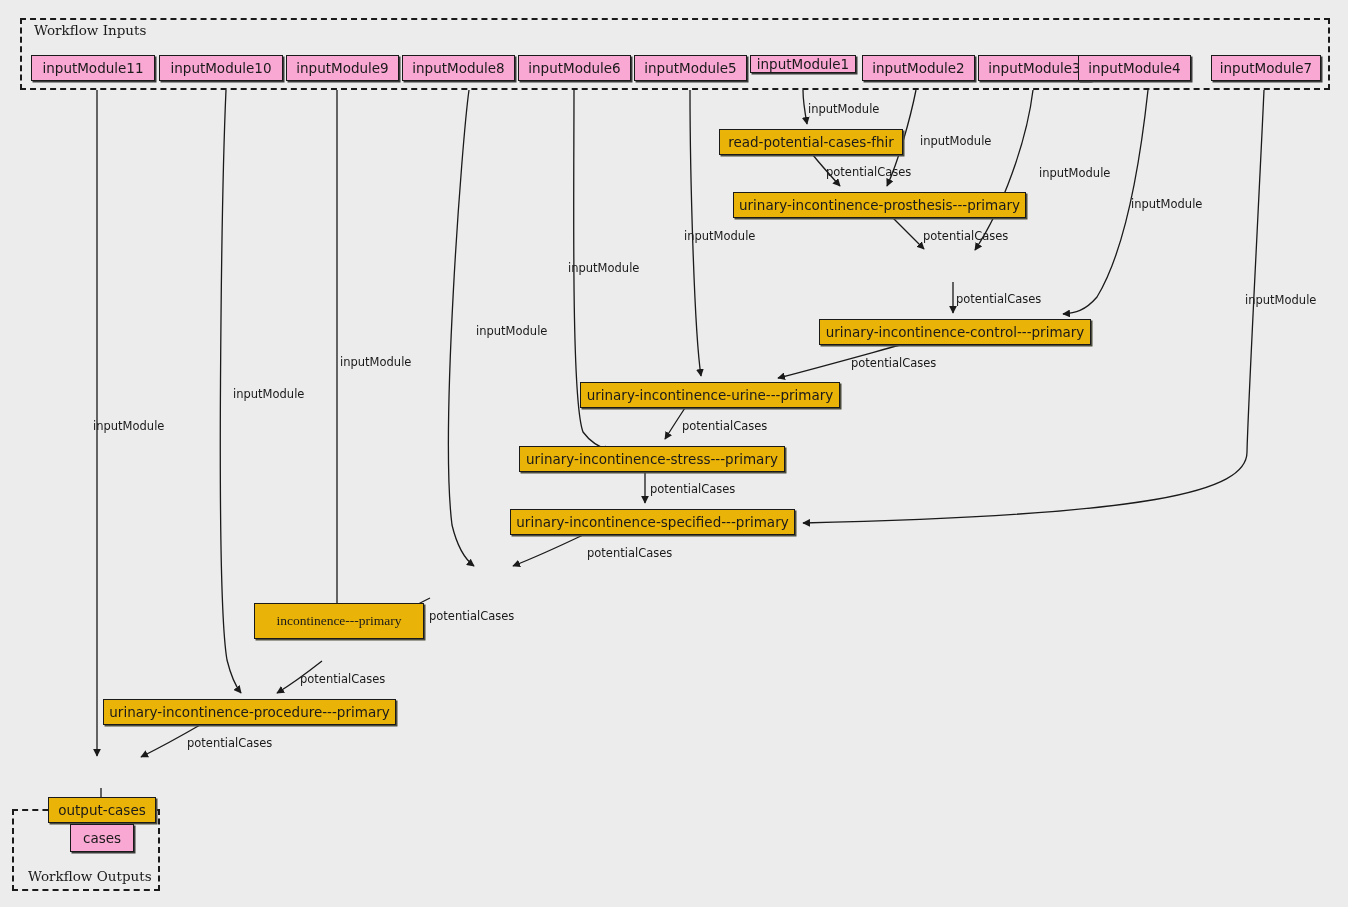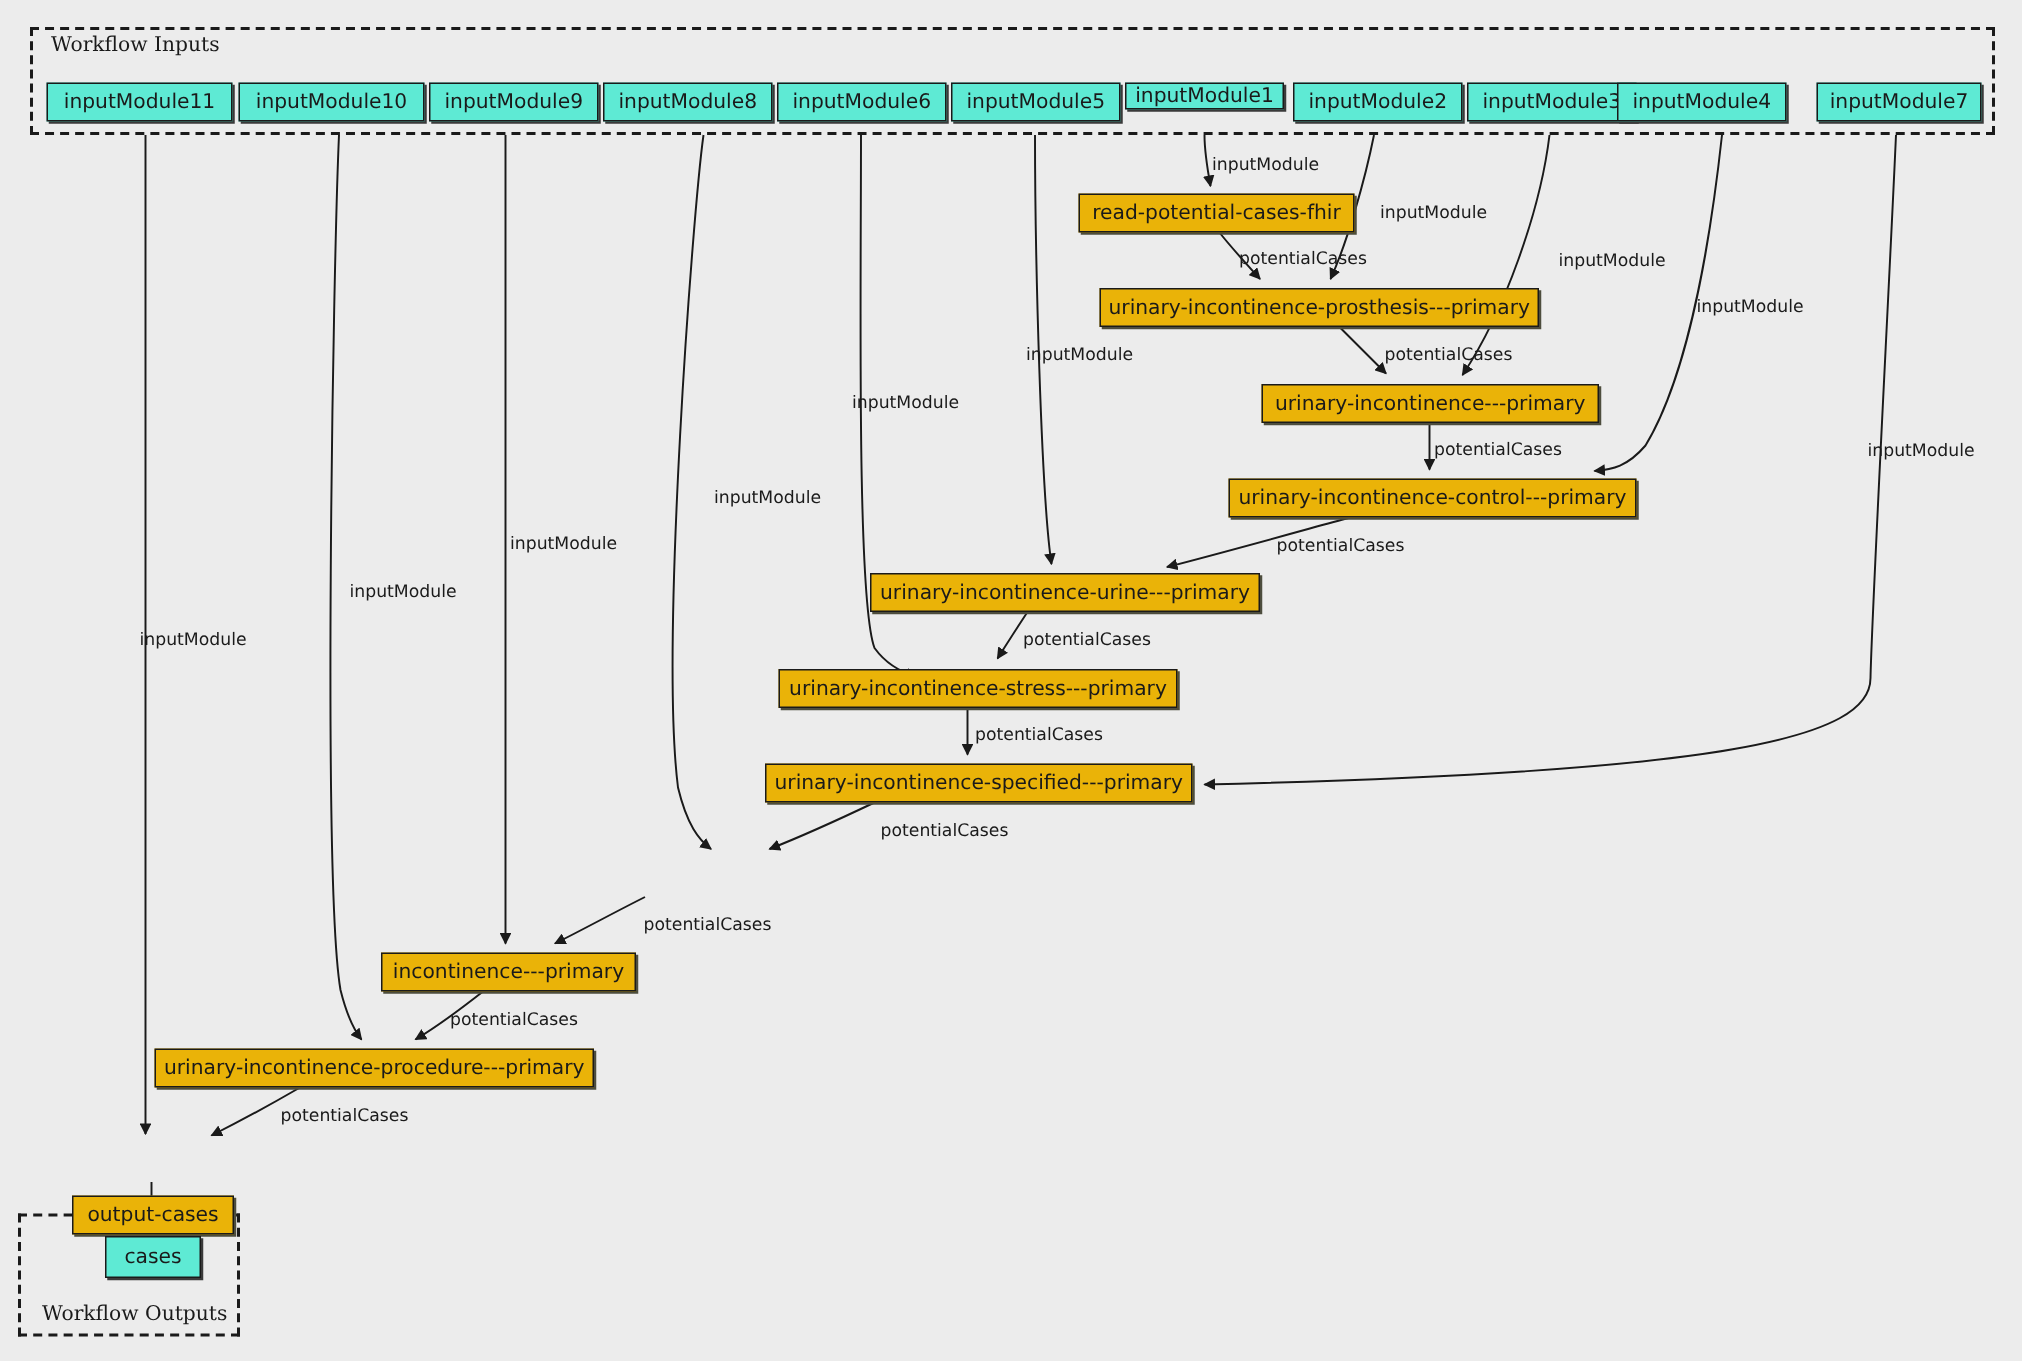--- a/index.html
+++ b/index.html
@@ -46,21 +46,21 @@
     border: 1.5px solid #1a1a1a;
     display: flex;
     align-items: center;
     justify-content: center;
     white-space: nowrap;
     font-size: 13.5px;
     color: #1a1a1a;
     box-shadow: 1.5px 1.5px 0 0 #4d4d3d;
   }
   .node.io {
-    background: #5eead4;
+    background: #f9a8d4;
     box-shadow: 1.5px 1.5px 0 0 #3a3a3a;
   }
   .node.proc {
     background: #eab308;
   }
   .edge-label {
     position: absolute;
     font-size: 11.5px;
     color: #1a1a1a;
     white-space: nowrap;
@@ -119,26 +119,25 @@
   <div class="node io" style="left:518px; top:55px; width:113px; height:26px;">inputModule6</div>
   <div class="node io" style="left:634px; top:55px; width:113px; height:26px;">inputModule5</div>
   <div class="node io" style="left:750px; top:55px; width:106px; height:18px;">inputModule1</div>
   <div class="node io" style="left:862px; top:55px; width:113px; height:26px;">inputModule2</div>
   <div class="node io" style="left:978px; top:55px; width:113px; height:26px;">inputModule3</div>
   <div class="node io" style="left:1078px; top:55px; width:113px; height:26px;">inputModule4</div>
   <div class="node io" style="left:1211px; top:55px; width:110px; height:26px;">inputModule7</div>
 
   <div class="node proc" style="left:719px; top:129px; width:184px; height:26px;">read-potential-cases-fhir</div>
   <div class="node proc" style="left:733px; top:192px; width:293px; height:26px;">urinary-incontinence-prosthesis---primary</div>
-  <div class="node proc" style="left:841px; top:256px; width:225px; height:26px;">urinary-incontinence---primary</div>
   <div class="node proc" style="left:819px; top:319px; width:272px; height:26px;">urinary-incontinence-control---primary</div>
   <div class="node proc" style="left:580px; top:382px; width:260px; height:26px;">urinary-incontinence-urine---primary</div>
   <div class="node proc" style="left:519px; top:446px; width:266px; height:26px;">urinary-incontinence-stress---primary</div>
   <div class="node proc" style="left:510px; top:509px; width:285px; height:26px;">urinary-incontinence-specified---primary</div>
-  <div class="node proc" style="left:254px; top:635px; width:170px; height:26px;">incontinence---primary</div>
+  <div class="node proc" style="left:254px; top:603px; width:170px; height:36px;font-family:Liberation Serif, serif;">incontinence---primary</div>
   <div class="node proc" style="left:103px; top:699px; width:293px; height:26px;">urinary-incontinence-procedure---primary</div>
   <div class="node proc" style="left:48px; top:762px; width:108px; height:26px;margin-top:35px;">output-cases</div>
 
   <div class="node io" style="left:70px; top:824px; width:64px; height:28px;">cases</div>
 
   <div class="edge-label" style="left:808px; top:104px;">inputModule</div>
   <div class="edge-label" style="left:920px; top:136px;">inputModule</div>
   <div class="edge-label" style="left:1039px; top:168px;">inputModule</div>
   <div class="edge-label" style="left:1131px; top:199px;">inputModule</div>
   <div class="edge-label" style="left:1245px; top:295px;">inputModule</div>

